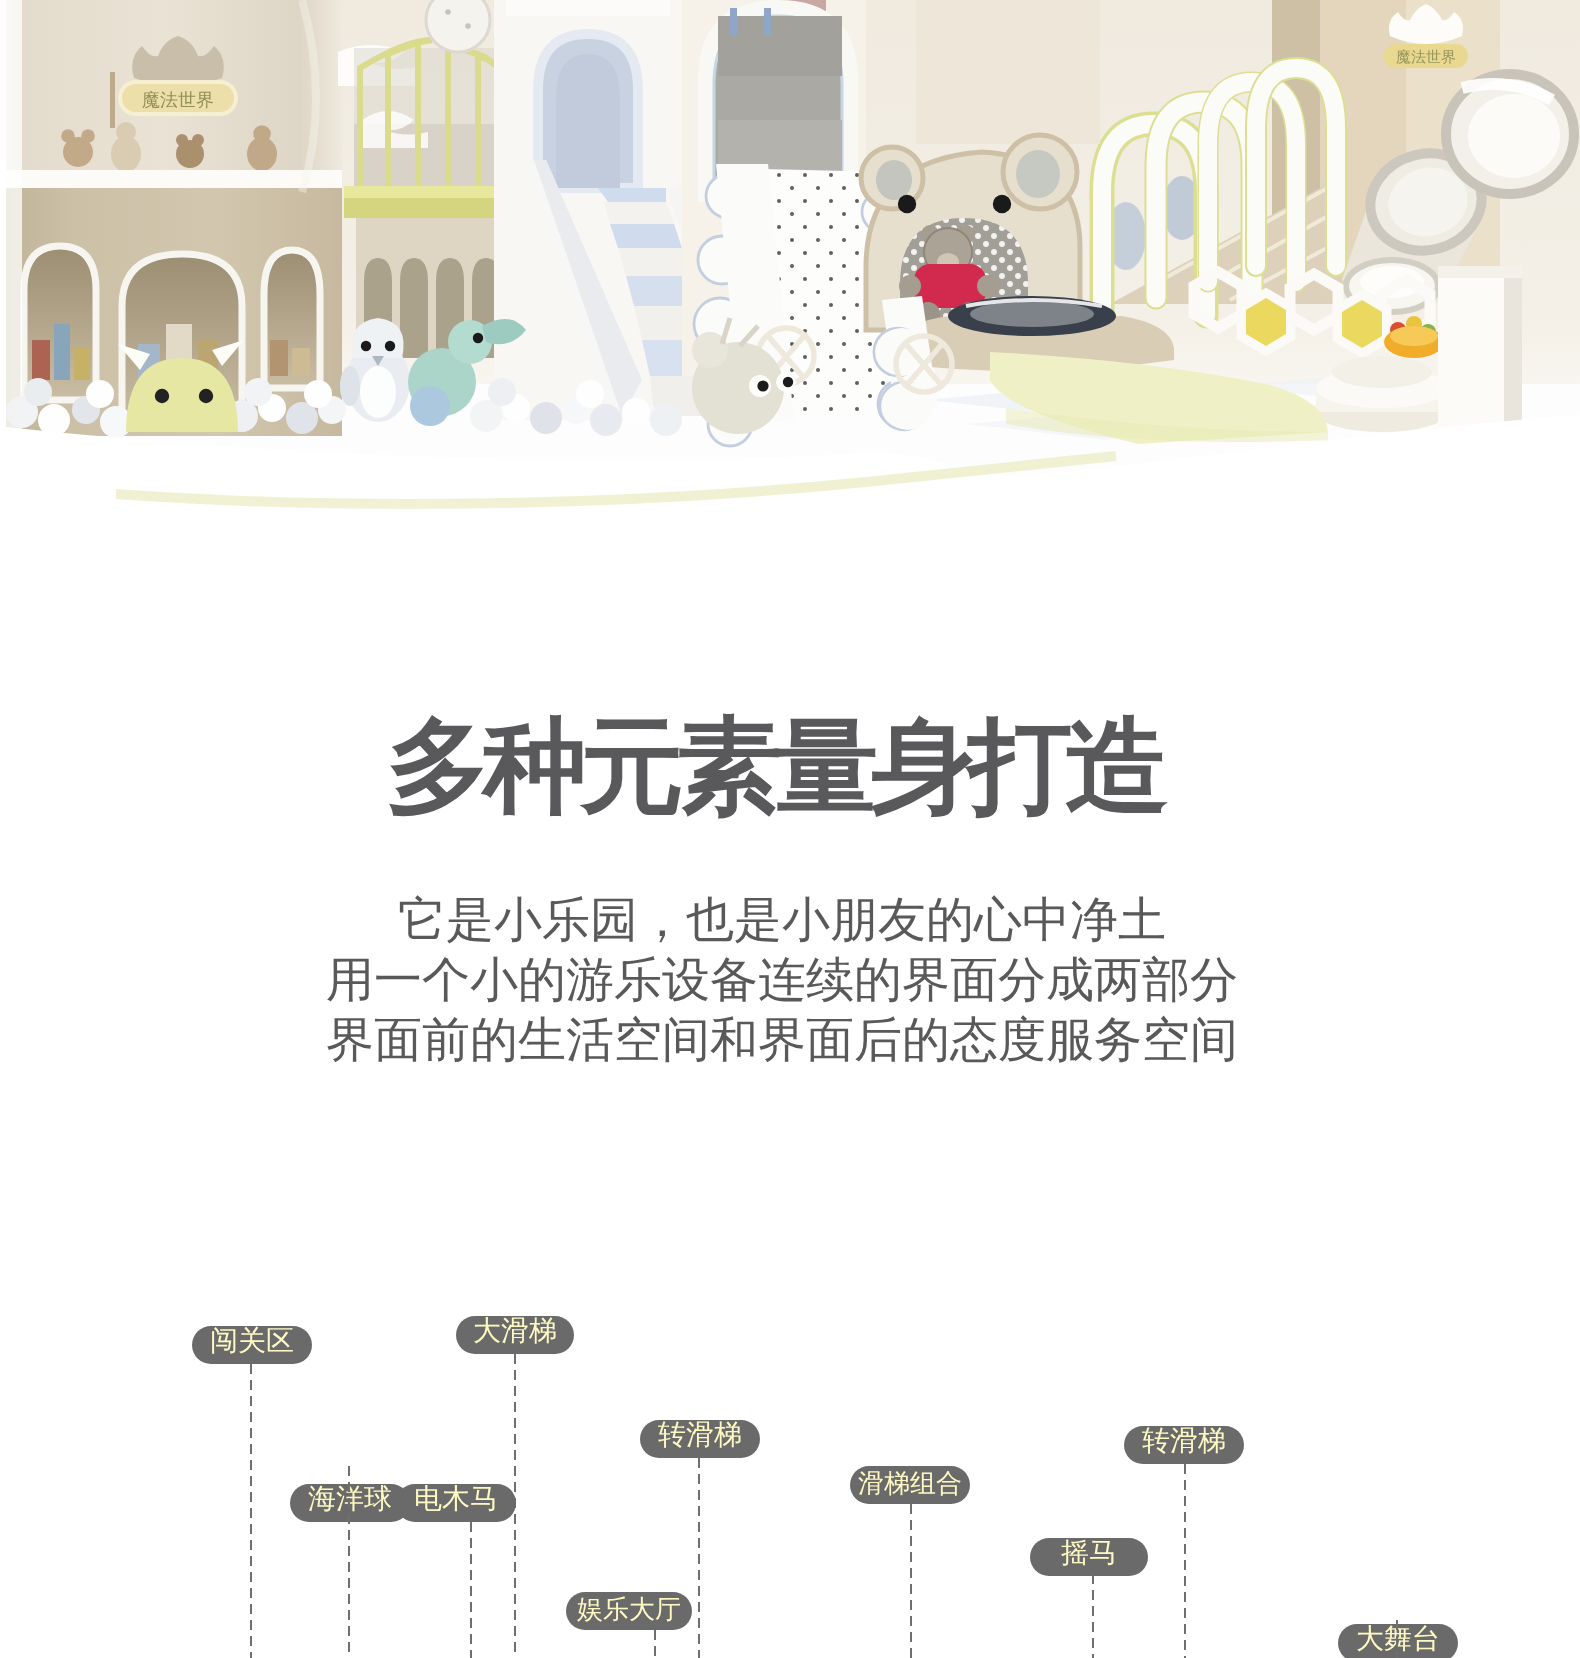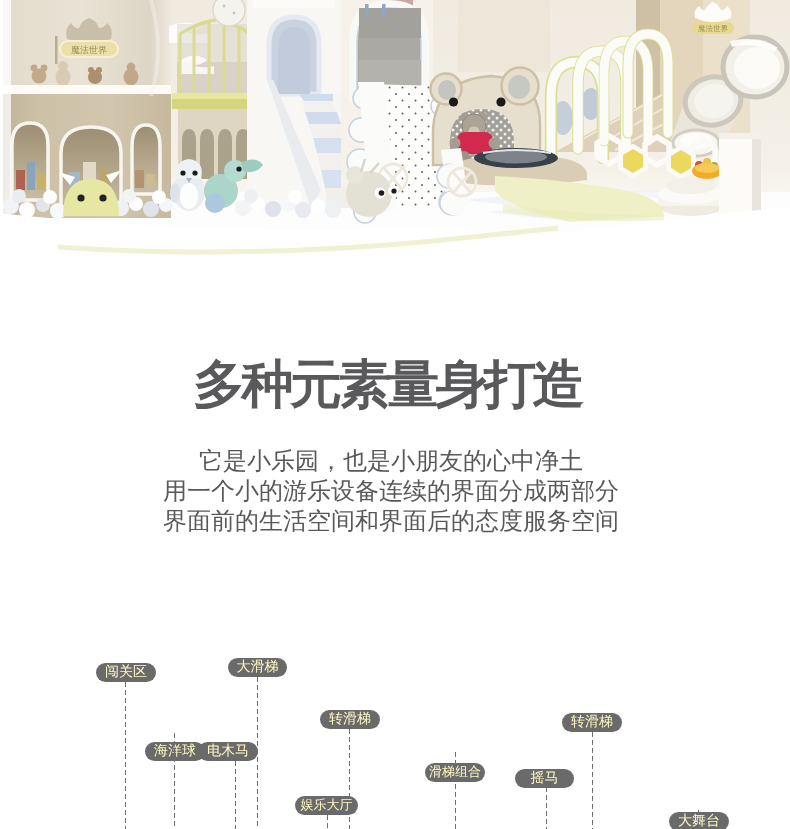--- a/index.html
+++ b/index.html
@@ -349,24 +349,24 @@
 
 <div class="tag" style="left:145px;top:742px;width:60px;">海洋球</div>
 <div class="vline" style="left:174px;top:733px;height:96px;"></div>
 
 <div class="tag" style="left:198px;top:742px;width:60px;">电木马</div>
 <div class="vline" style="left:235px;top:761px;height:68px;"></div>
 
 <div class="tag" style="left:320px;top:710px;width:60px;">转滑梯</div>
 <div class="vline" style="left:349px;top:729px;height:100px;"></div>
 
-<div class="tag s4" style="left:295px;top:796px;width:63px;">娱乐大厅</div>
+<div class="tag s4" style="left:283px;top:796px;width:63px;">娱乐大厅</div>
 <div class="vline" style="left:327px;top:815px;height:14px;"></div>
 
-<div class="tag s4" style="left:425px;top:733px;width:60px;margin-top:30px;">滑梯组合</div>
+<div class="tag s4" style="left:425px;top:733px;width:60px;">滑梯组合</div>
 <div class="vline" style="left:455px;top:752px;height:77px;"></div>
 
 <div class="tag" style="left:515px;top:769px;width:59px;">摇马</div>
 <div class="vline" style="left:546px;top:787px;height:42px;"></div>
 
 <div class="tag" style="left:562px;top:713px;width:60px;">转滑梯</div>
 <div class="vline" style="left:592px;top:732px;height:97px;"></div>
 
 <div class="tag" style="left:669px;top:812px;width:60px;">大舞台</div>
 <div class="vline" style="left:698px;top:810px;height:19px;"></div>

